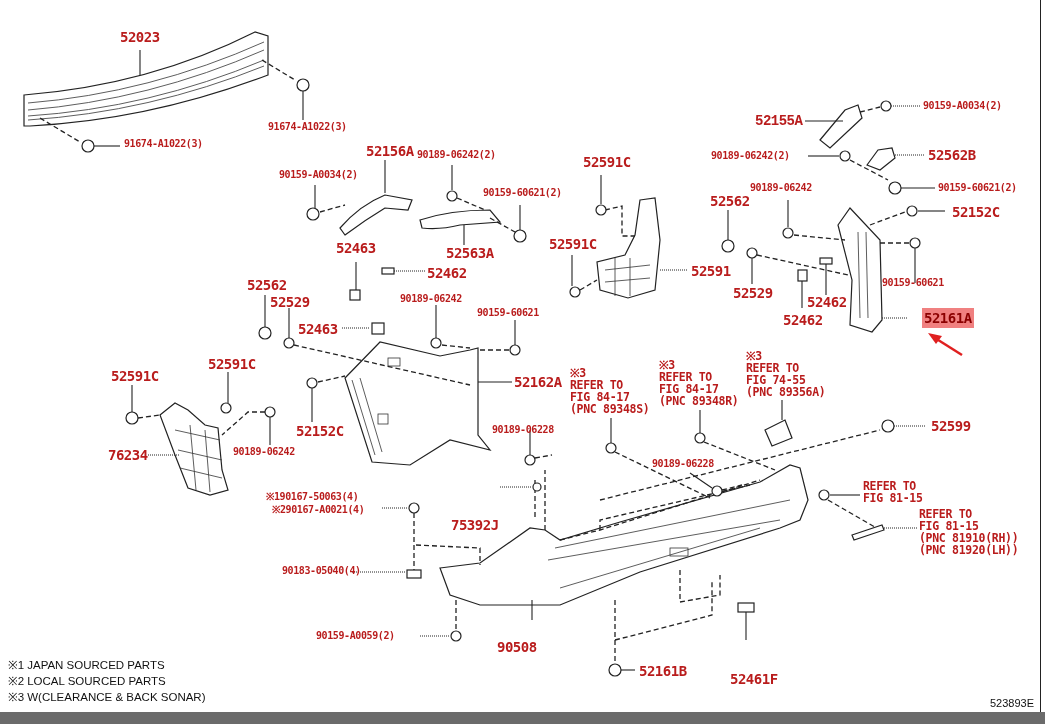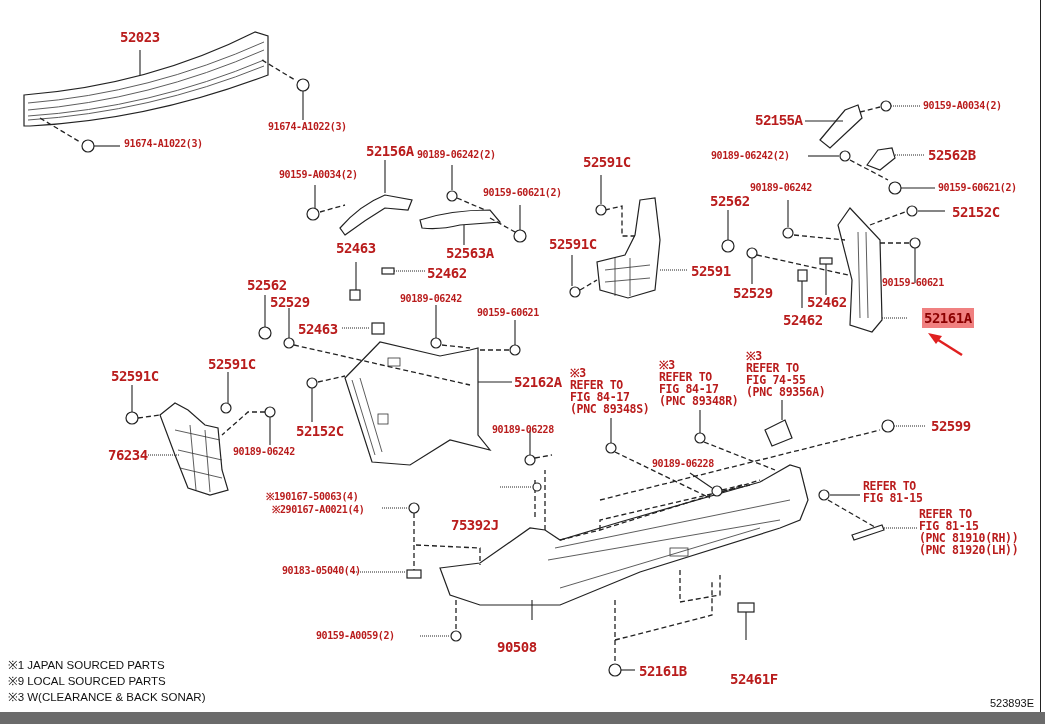--- a/index.html
+++ b/index.html
@@ -299,18 +299,18 @@
 FIG 74-55
 (PNC 89356A)</div>
 <div class="lbl ref" style="left:863px;top:480px;">REFER TO
 FIG 81-15</div>
 <div class="lbl ref" style="left:919px;top:508px;">REFER TO
 FIG 81-15
 (PNC 81910(RH))
 (PNC 81920(LH))</div>
 
 <div class="note" style="top:660px;">※1 JAPAN SOURCED PARTS</div>
-<div class="note" style="top:676px;">※9 LOCAL SOURCED PARTS</div>
+<div class="note" style="top:676px;">※2 LOCAL SOURCED PARTS</div>
 <div class="note" style="top:692px;">※3 W(CLEARANCE &amp; BACK SONAR)</div>
 
 <div class="fig">523893E</div>
 <div id="right-border"></div>
 <div id="bottom-bar"></div>
 
 </body></html>

